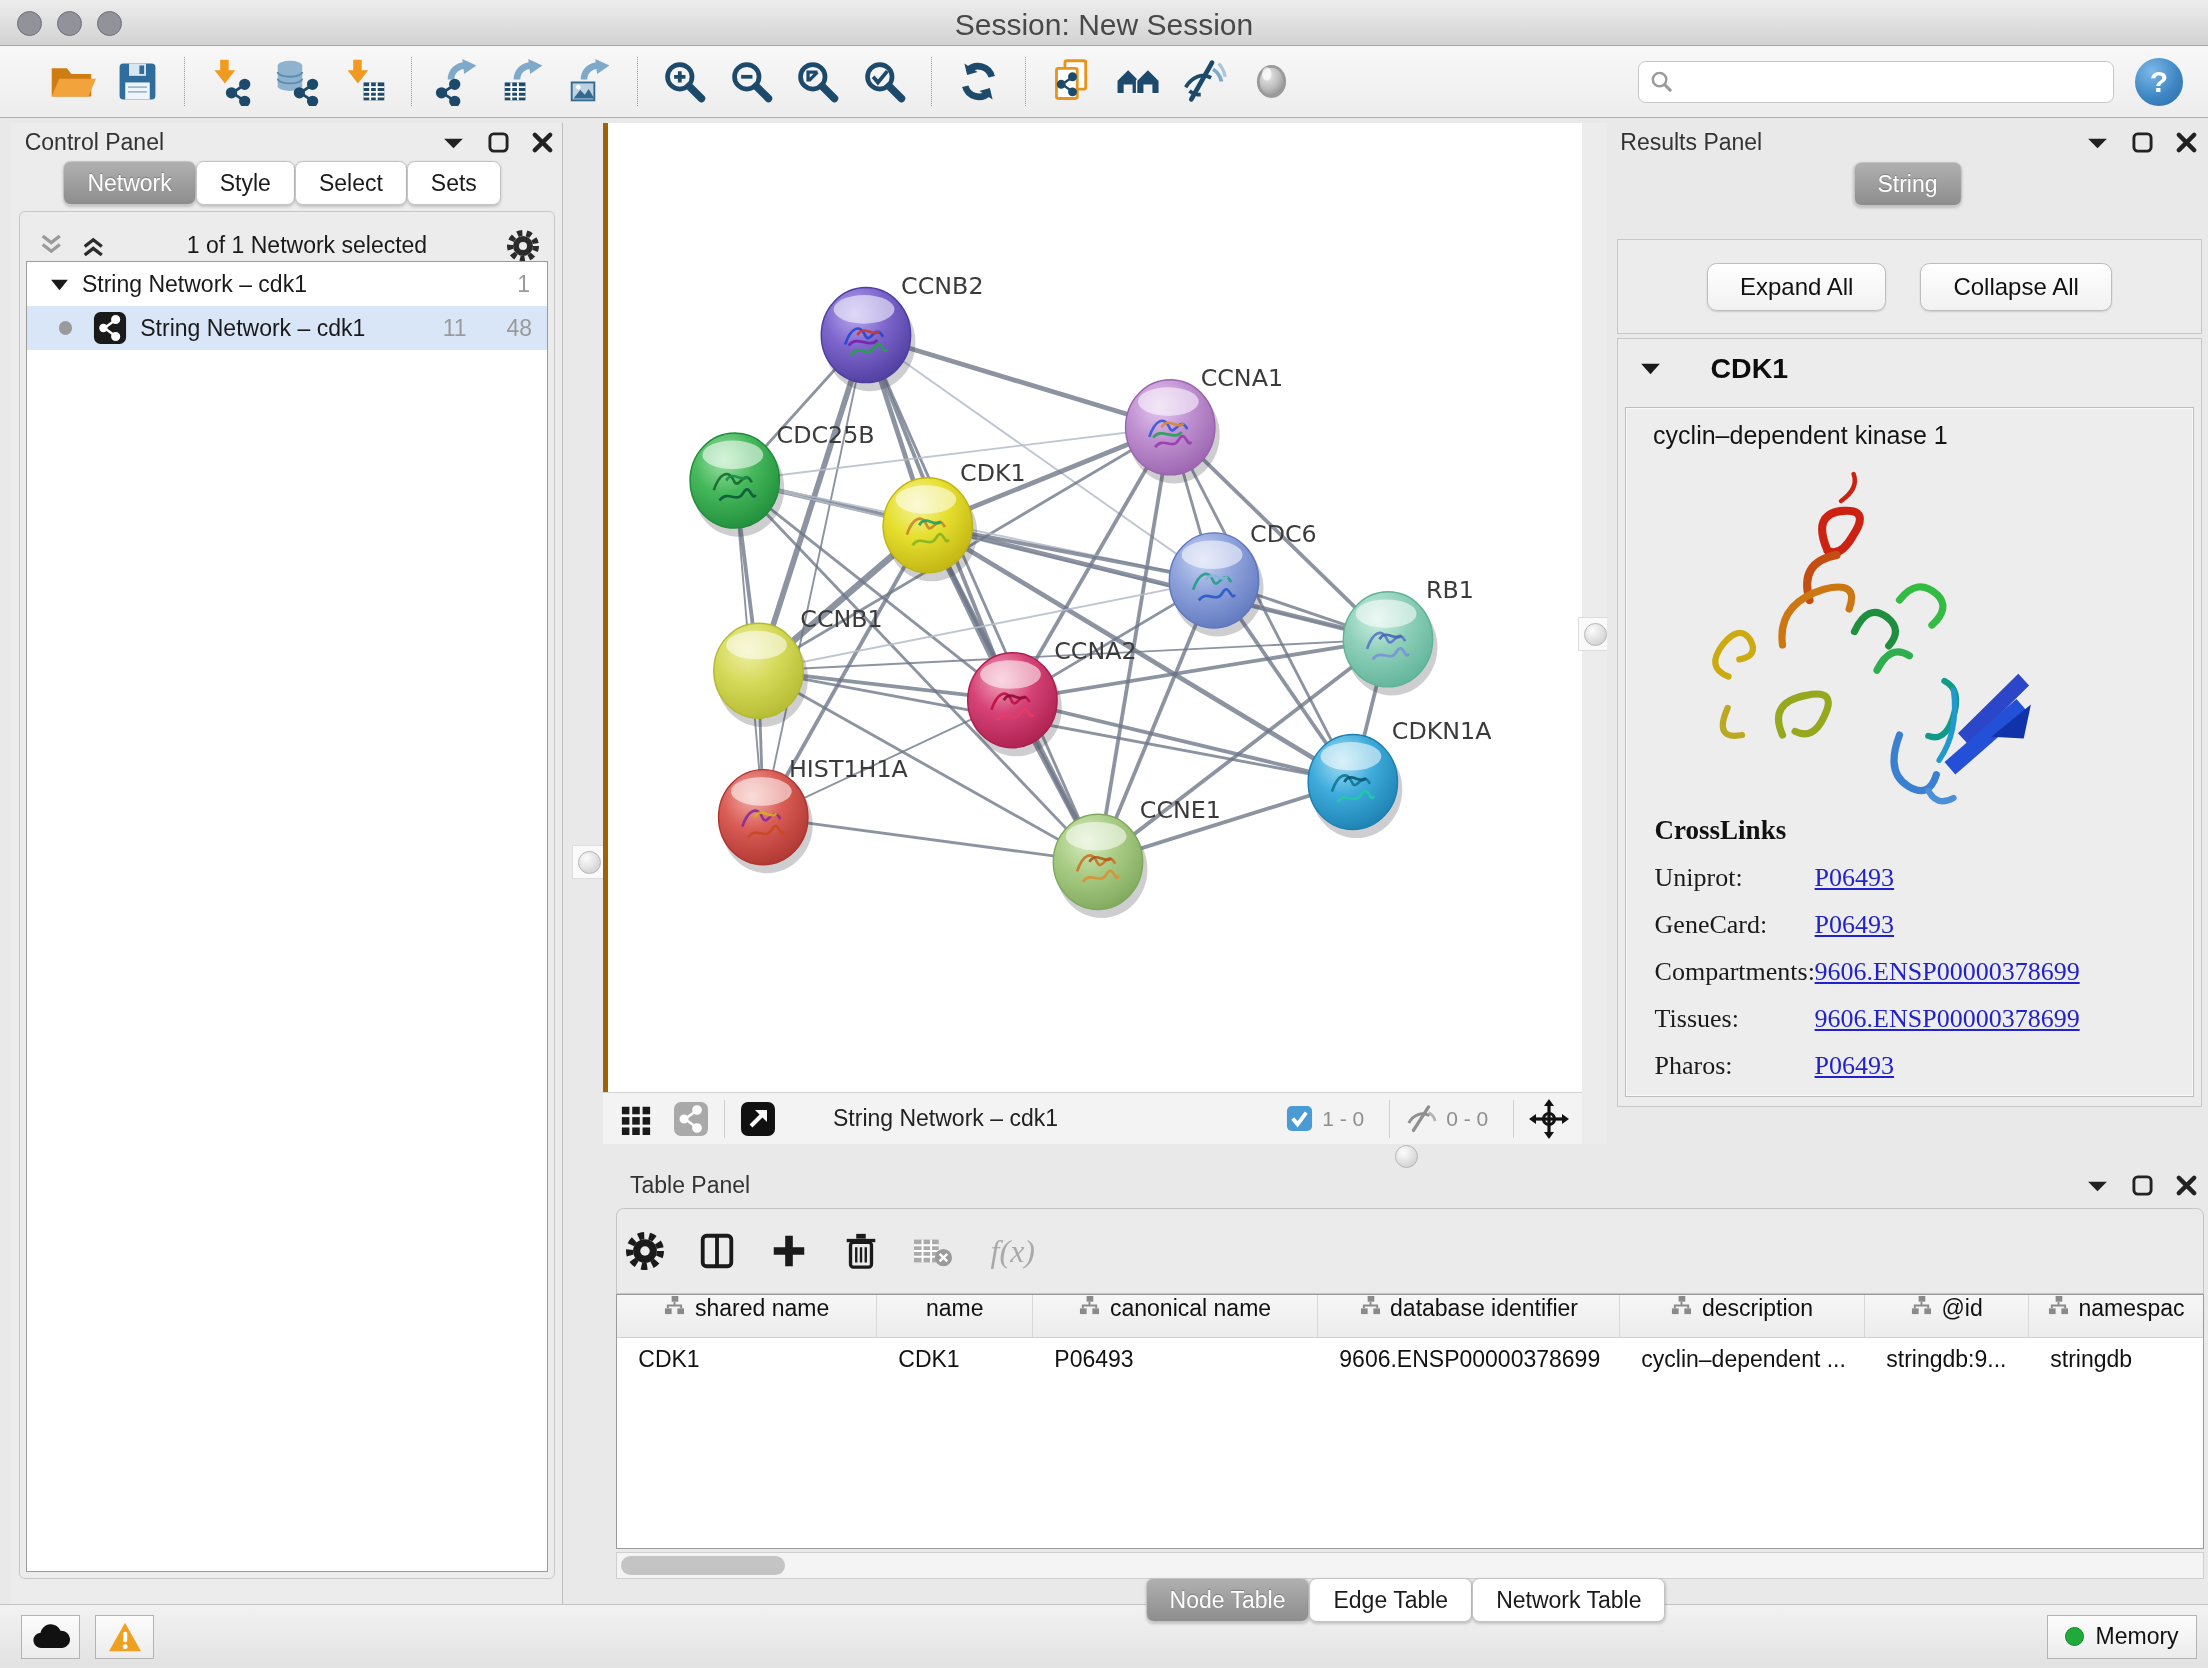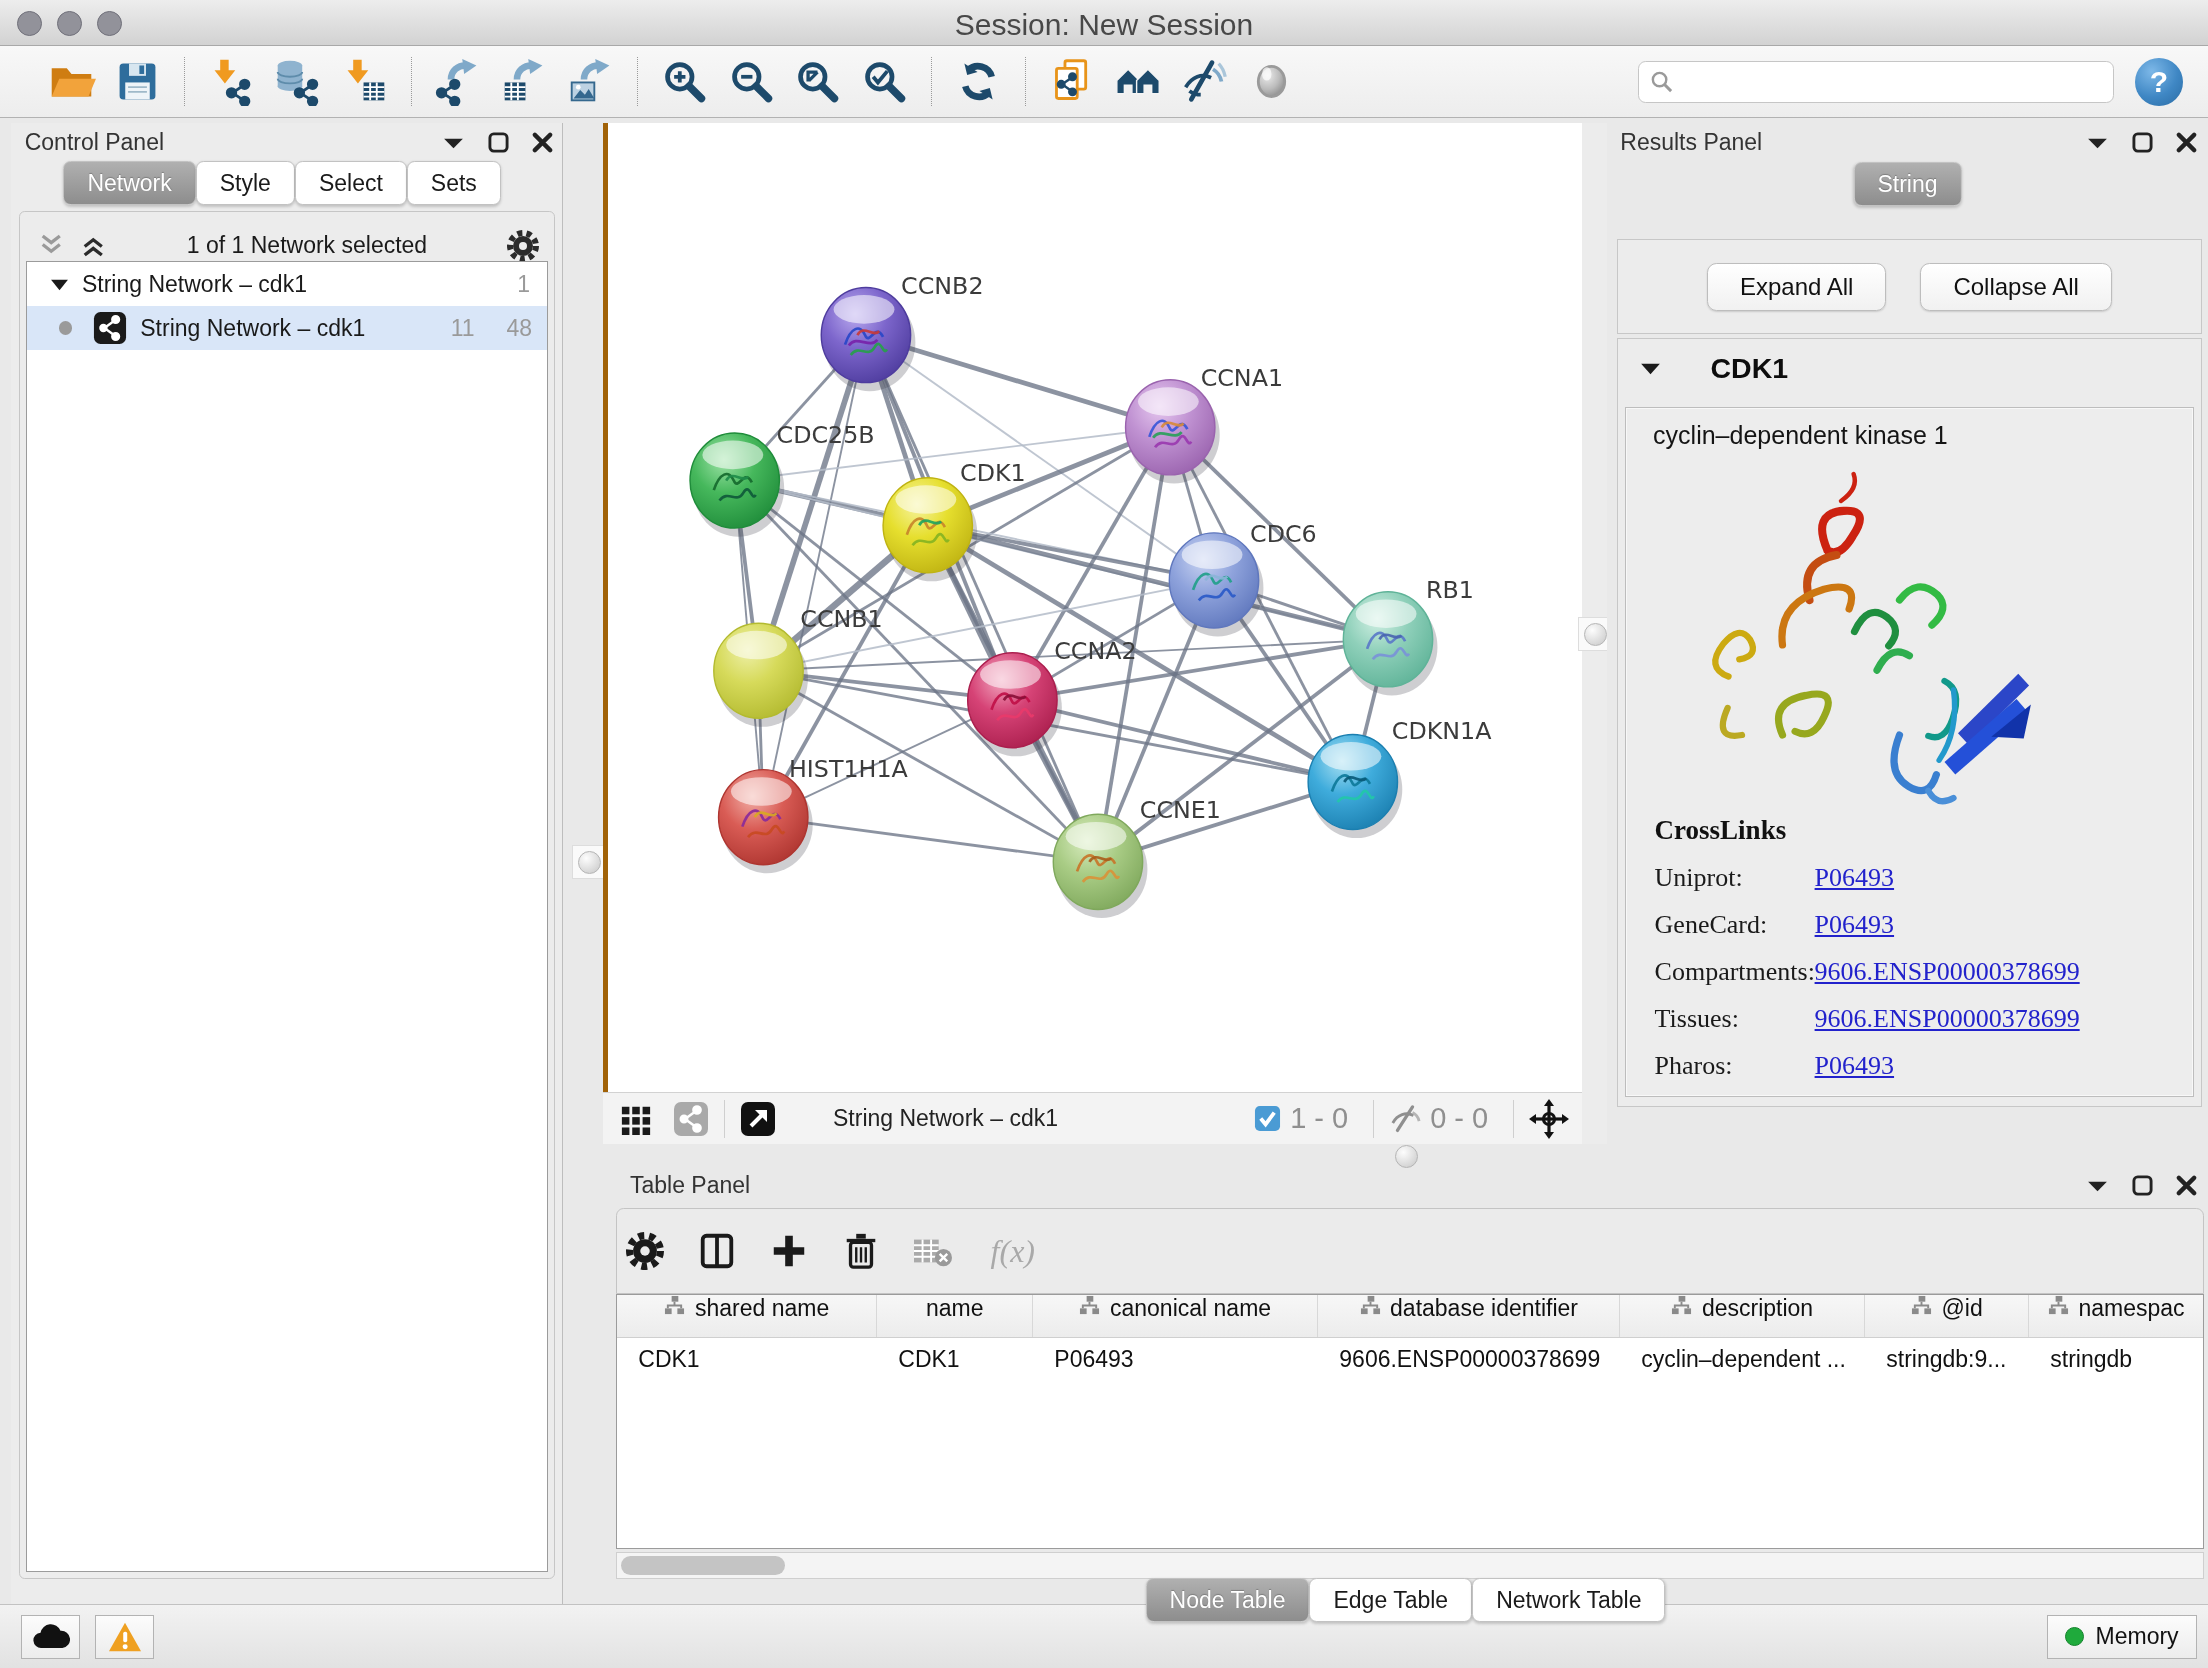--- a/index.html
+++ b/index.html
@@ -48,21 +48,21 @@
   .trow{height:44px;display:flex;align-items:center;font-size:23px;color:#1a1a1a;}
   .trow .cnt{color:#9a9a9a;}
   .trow.selrow{background:#d9e6f8;}
   
   .canvas{position:absolute;left:603px;top:123px;width:979px;height:969px;background:#fff;
     border-left:5px solid #a16207;box-sizing:border-box;}
   .viewbar{position:absolute;left:603px;top:1092px;width:979px;height:52px;background:#f3f3f3;
     border-top:1px solid #d2d2d2;display:flex;align-items:center;box-sizing:border-box;}
   .viewbar .vt{font-size:23px;color:#222;margin-left:57px;flex:1;}
   .vsep{width:0;height:38px;border-left:1px solid #cfcfcf;margin:0 15px;}
-  .cnttxt{font-size:29px;color:#8f8f8f;margin:0 9.5px;}
+  .cnttxt{font-size:21px;color:#8f8f8f;margin:0 9.5px;}
   .vsplit{position:absolute;left:1582px;top:123px;width:26px;height:1021px;background:#ececec;
     border-right:1.9px solid #cdcdcd;box-sizing:border-box;}
   .hsplit{position:absolute;left:603px;top:1144px;width:1605px;height:24px;background:#e9e9e9;}
   
   .results{position:absolute;left:1607px;top:123px;width:601px;height:1028px;background:#e9e9e9;}
   .results .hdr{position:absolute;left:13.3px;top:5.7px;right:11.4px;display:flex;align-items:center;}
   .results .stab{position:absolute;left:50%;transform:translateX(-50%);top:39px;z-index:2;}
   .rbox{position:absolute;left:9.5px;right:5.7px;background:#ececec;border:1px solid #c7c7c7;}
   .btnrow{display:flex;justify-content:center;gap:34px;align-items:center;height:100%;}
   .wbtn{height:48px;padding:0 32px;background:linear-gradient(#ffffff,#f1f1f1);border:1px solid #bdbdbd;
@@ -353,21 +353,21 @@
           <g stroke="#fff" stroke-width="2.5" fill="#fff">
             <line x1="23" y1="10" x2="12" y2="18"></line>
               <line x1="12" y1="18" x2="23" y2="26"></line>
             <circle cx="24" cy="9" r="3.6"></circle>
               <circle cx="11" cy="18" r="3.2"></circle>
               <circle cx="24" cy="27" r="3.6"></circle>
           </g>
         </svg>
         <span>String Network – cdk1</span>
         <span style="flex:1"></span>
-        <span class="cnt" style="margin-right:32px">11</span>
+        <span class="cnt" style="margin-right:40px">11</span>
         <span class="cnt" style="margin-right:15px">48</span>
       </div>
     </div>
   </div>
 </div>
 
 <div class="knobsq" style="left:572px;top:845px;">
     <span class="knob"></span>
   </div>
 

